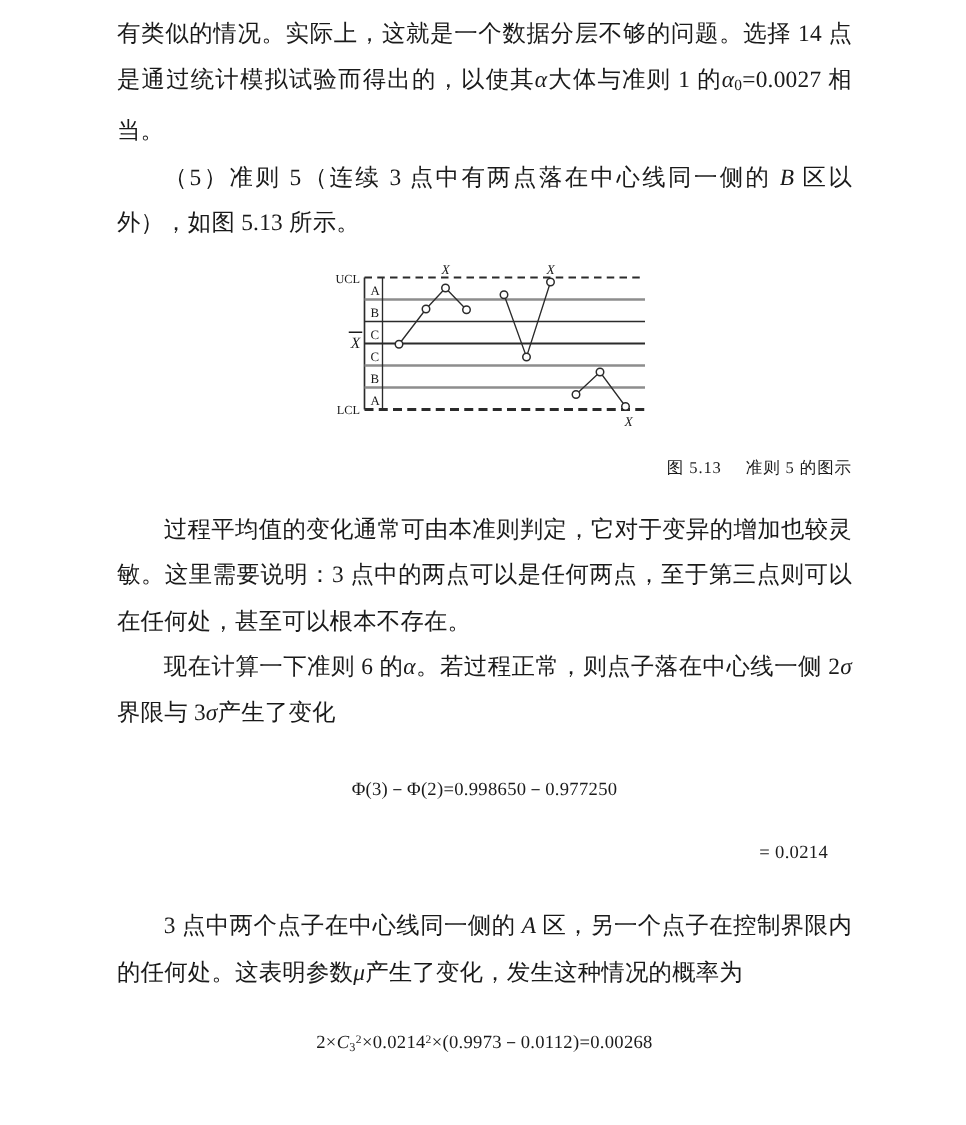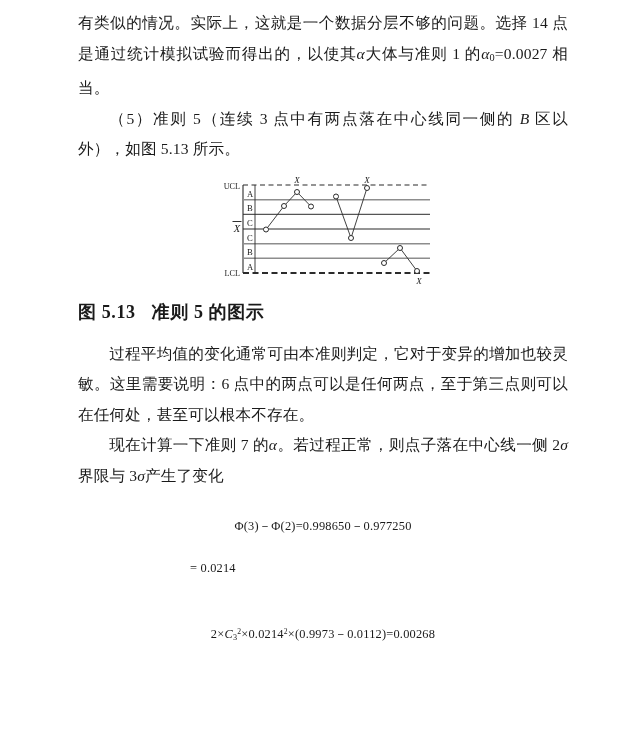--- a/index.html
+++ b/index.html
@@ -51,30 +51,29 @@
   }
   .formula {
     margin: 16px;
     font-size: 12.4px;
     line-height: 26px;
     text-align: center;
     letter-spacing: 0.2px;
     white-space: nowrap;
   }
   .formula.second-line {
-    text-align: left;
+    text-align: right;
     padding-left: 96px;
   }
   .fig-caption {
     margin: 0;
-    font-size: 18px;
+    font-size: 11px;
     line-height: 26px;
-    text-align: left;
+    text-align: right;
     letter-spacing: 0.6px;
-    font-weight: bold;
   }
   .fig-caption .gap { display: inline-block; width: 16px; }
   .chart-wrap {
     width: 100%;
     display: flex;
     justify-content: center;
   }
   svg { display: block; }
   .spacer-6 { height: 6px; }
   .spacer-10 { height: 10px; }
@@ -145,31 +144,32 @@
         <text x="211" y="109" text-anchor="middle" font-family="Liberation Serif, serif" font-size="9" font-style="italic" fill="#1a1a1a">X</text>
       </svg>
     </div>
 
     <div class="spacer-12"></div>
 
     <p class="fig-caption"><span>图 5.13</span><span class="gap"></span><span>准则 5 的图示</span></p>
 
     <div class="spacer-14"></div>
 
-    <p class="body-text indent2">过程平均值的变化通常可由本准则判定，它对于变异的增加也较灵敏。这里需要说明：6 点中的两点可以是任何两点，至于第三点则可以在任何处，甚至可以根本不存在。</p>
+    <p class="body-text indent2">过程平均值的变化通常可由本准则判定，它对于变异的增加也较灵敏。这里需要说明：3 点中的两点可以是任何两点，至于第三点则可以在任何处，甚至可以根本不存在。</p>
 
-    <p class="body-text indent2"><span>现在计算一下准则 7 的</span><span class="itl">α</span><span>。若过程正常，则点子落在中心线一侧 2</span><span class="itl">σ</span><span>界限与 3</span><span class="itl">σ</span><span>产生了变化</span></p>
+    <p class="body-text indent2"><span>现在计算一下准则 6 的</span><span class="itl">α</span><span>。若过程正常，则点子落在中心线一侧 2</span><span class="itl">σ</span><span>界限与 3</span><span class="itl">σ</span><span>产生了变化</span></p>
 
     <div class="spacer-6"></div>
 
     <p class="formula">Φ(3)－Φ(2)=0.998650－0.977250</p>
     <p class="formula second-line">= 0.0214</p>
 
     <div class="spacer-6"></div>
 
+    <p class="body-text indent2"><span>3 点中两个点子在中心线同一侧的 </span><span class="itl">A</span><span> 区，另一个点子在控制界限内的任何处。这表明参数</span><span class="itl">μ</span><span>产生了变化，发生这种情况的概率为</span></p>
 
     <p class="formula"><span>2×</span><span class="itl">C</span><sub>3</sub><sup>2</sup><span>×0.0214</span><sup>2</sup><span>×(0.9973－0.0112)=0.00268</span></p>
 
 
 
     <div class="spacer-10"></div>
 
   </div>
 </div>
 

